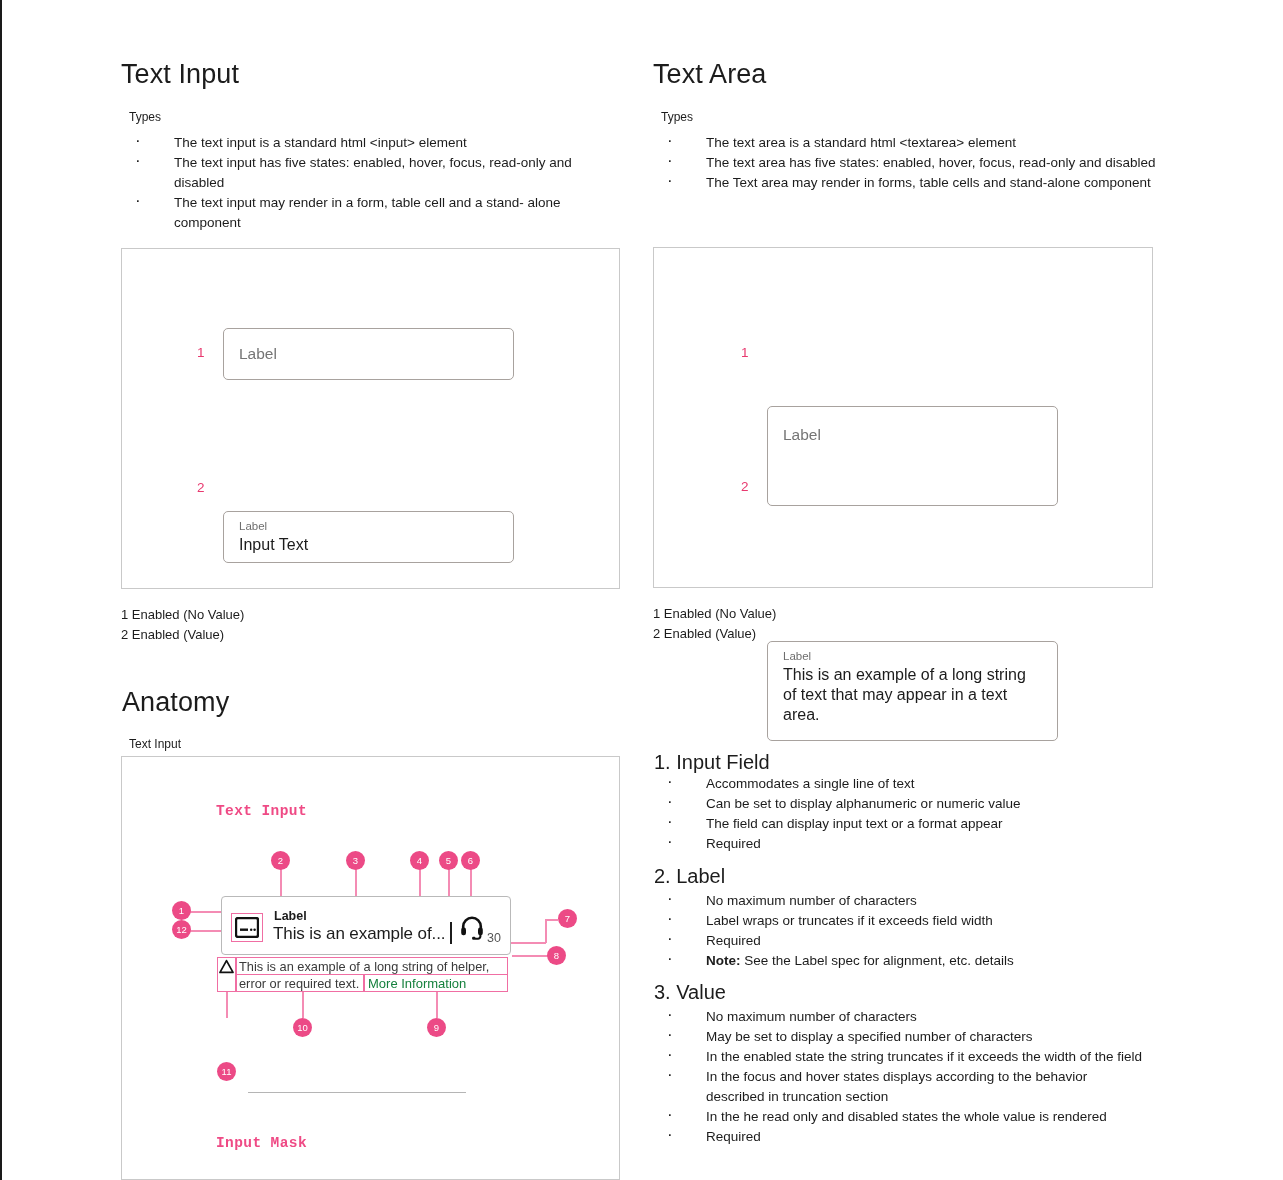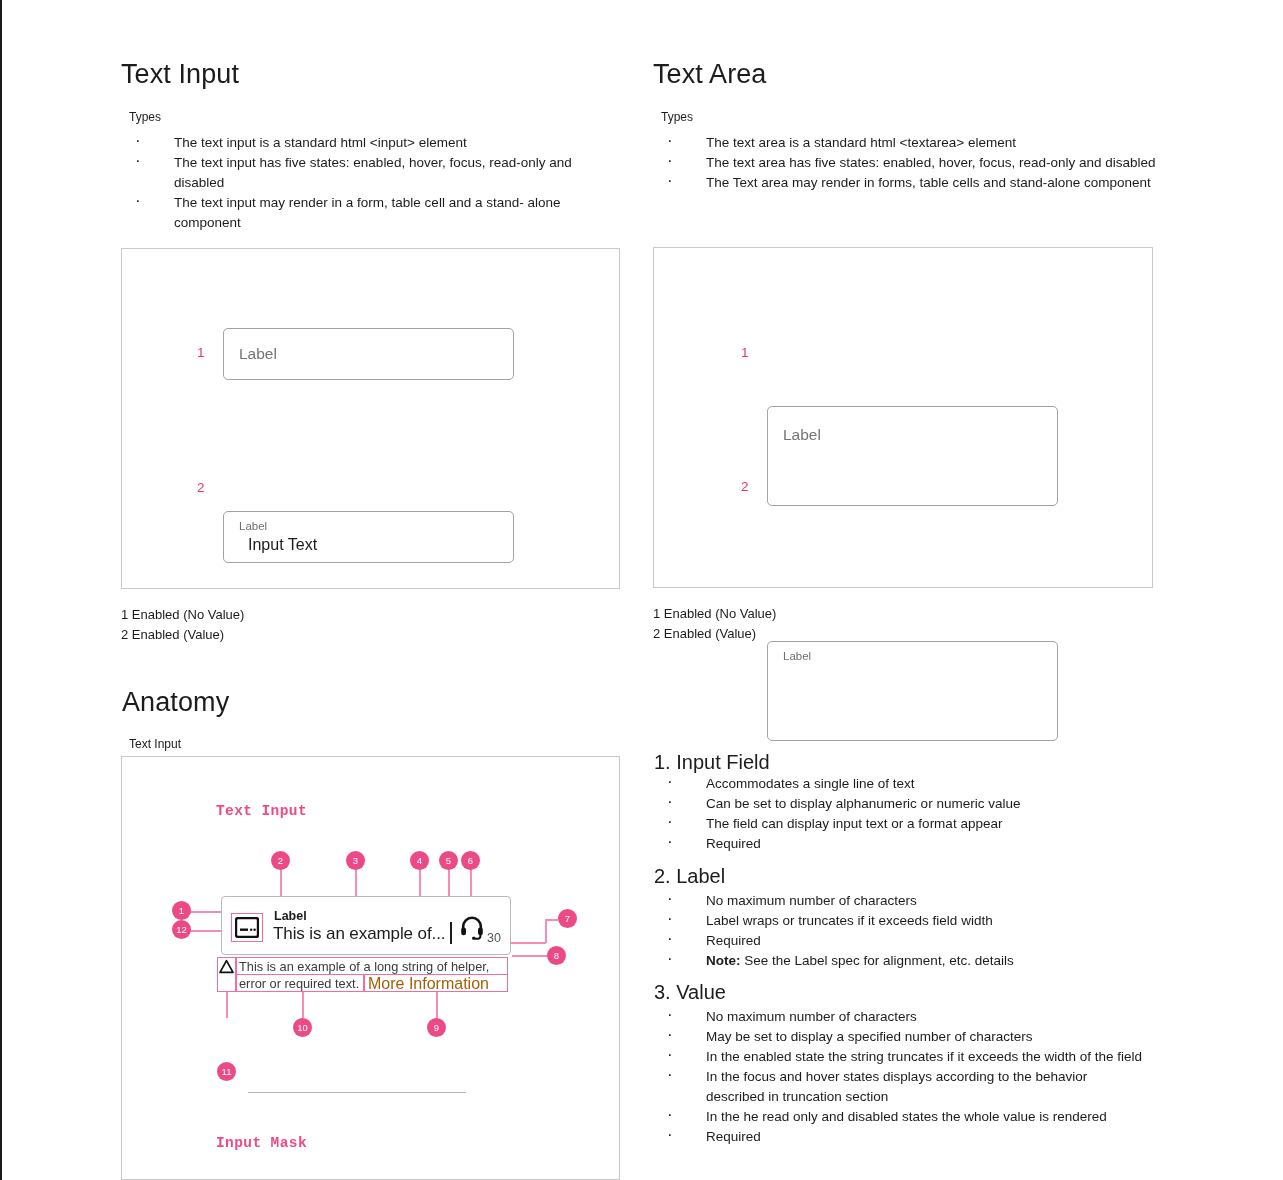--- a/index.html
+++ b/index.html
@@ -110,21 +110,21 @@
   .anatomy-field {
     position: absolute;
     border: 1px solid #b9b9b9;
     border-radius: 4px;
     background: #fff;
   }
   .af-label { font-size: 12.5px; font-weight: 700; color: #1c1c1c; line-height: 14px; }
   .af-value { font-size: 17px; color: #1c1c1c; line-height: 20px; letter-spacing: -.1px;}
   .af-count { font-size: 12.5px; color: #555; }
   .helper-txt { font-size: 12.8px; color: #3a3a3a; line-height: 16.5px; }
-  .more-info { font-size: 16px; color: #a16207; line-height: 16.5px; }
+  .more-info { font-size: 13px; color: #15803d; line-height: 16.5px; }
   .caret {
     position:absolute; width: 1.5px; background: #1c1c1c;
   }
   .divider-line { position:absolute; height:1px; background:#b5b5b5; }
 </style>
 </head>
 <body>
 
 <div id="page">
 
@@ -143,21 +143,21 @@
   <div class="frame abs" style="left:121px; top:248px; width:499px; height:341px;"></div>
 
   <div class="abs marker" style="left:197px; top:345px;">1</div>
   <div class="ti abs" style="left:223px; top:328px; width:291px; height:52px;">
     <div class="ph abs" style="left:15px; top:16px;">Label</div>
   </div>
 
   <div class="abs marker" style="left:197px; top:480px;">2</div>
   <div class="ti abs" style="left:223px; top:459px; width:291px; height:52px;">
     <div class="lbl-sm abs" style="left:15px; top:8px;">Label</div>
-    <div class="val abs" style="left:24px; top:23px;">Input Text</div>
+    <div class="val abs" style="left:15px; top:23px;">Input Text</div>
   </div>
 
   <div class="caption abs" style="left:121px; top:605px;">1 Enabled (No Value)</div>
   <div class="caption abs" style="left:121px; top:625px;">2 Enabled (Value)</div>
 
   <h1 class="sec abs" style="left:653px; top:60px;">Text Area</h1>
   <h2 class="sub abs" style="left:653px; top:102px;">Types</h2>
 
   <ul class="bul abs" style="left:653px; top:133px; width:515px;">
     <li>The text area is a standard html &lt;textarea&gt; element</li>
@@ -168,20 +168,21 @@
   <div class="frame abs" style="left:653px; top:247px; width:500px; height:341px;"></div>
 
   <div class="abs marker" style="left:741px; top:345px;">1</div>
   <div class="ti abs" style="left:767px; top:302px; width:291px; height:100px;">
     <div class="ph abs" style="left:15px; top:19px;">Label</div>
   </div>
 
   <div class="abs marker" style="left:741px; top:479px;">2</div>
   <div class="ti abs" style="left:767px; top:437px; width:291px; height:100px;">
     <div class="lbl-sm abs" style="left:15px; top:8px;">Label</div>
+    <div class="val abs" style="left:15px; top:23px; width:258px;">This is an example of a long string of text that may appear in a text area.</div>
   </div>
 
   <div class="caption abs" style="left:653px; top:604px;">1 Enabled (No Value)</div>
   <div class="caption abs" style="left:653px; top:624px;">2 Enabled (Value)</div>
 
   <h1 class="sec abs" style="left:122px; top:688px;">Anatomy</h1>
   <h2 class="sub abs" style="left:121px; top:729px;">Text Input</h2>
 
   <div class="frame abs" style="left:121px; top:756px; width:499px; height:424px;"></div>
 

